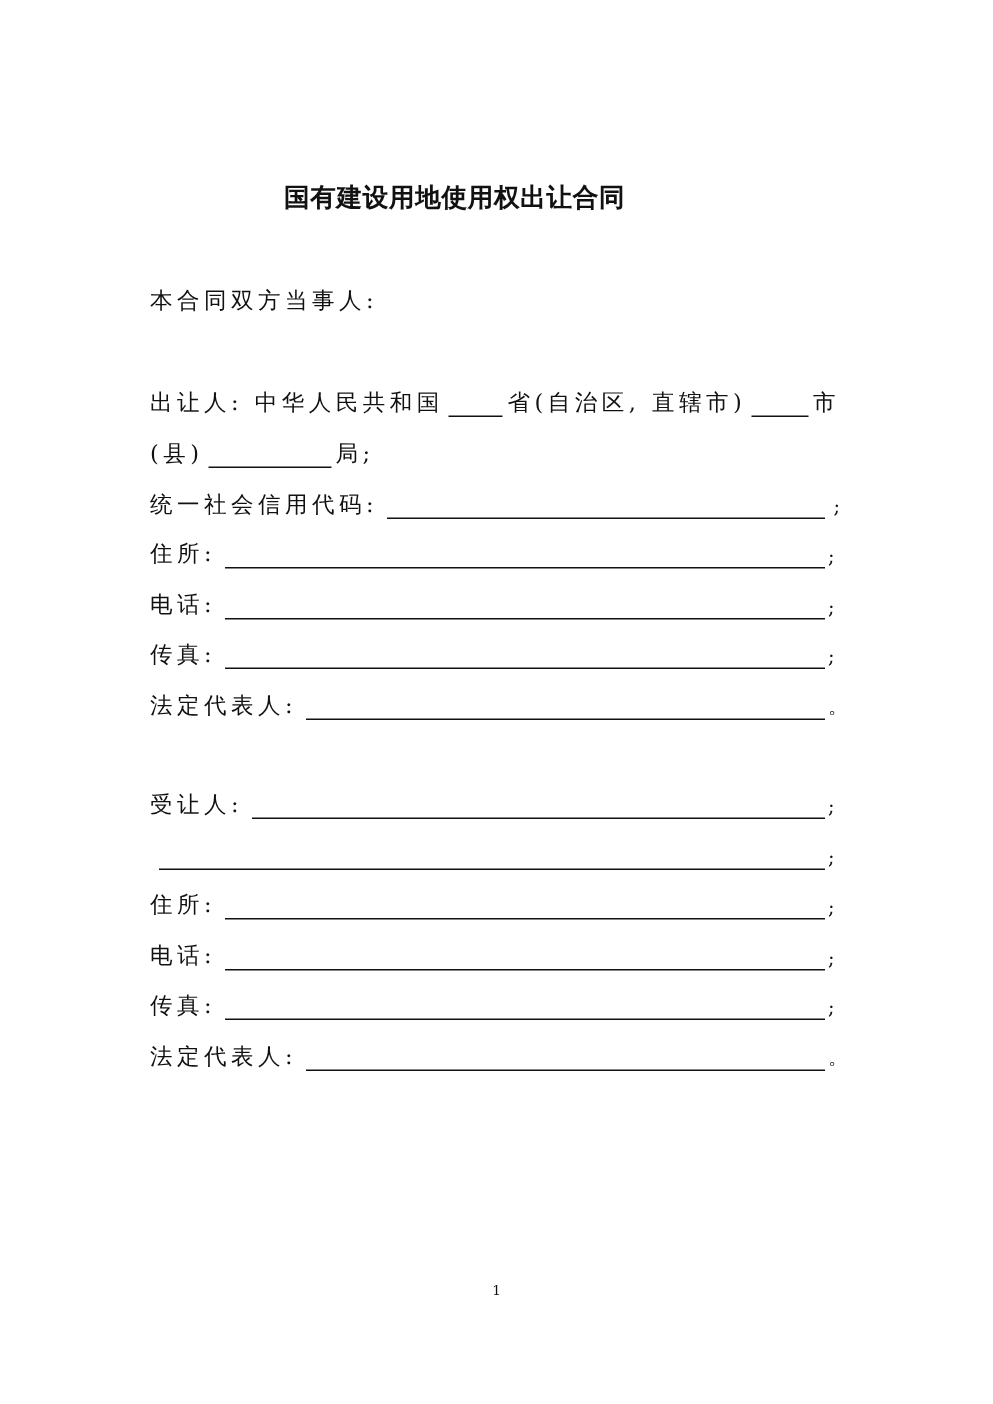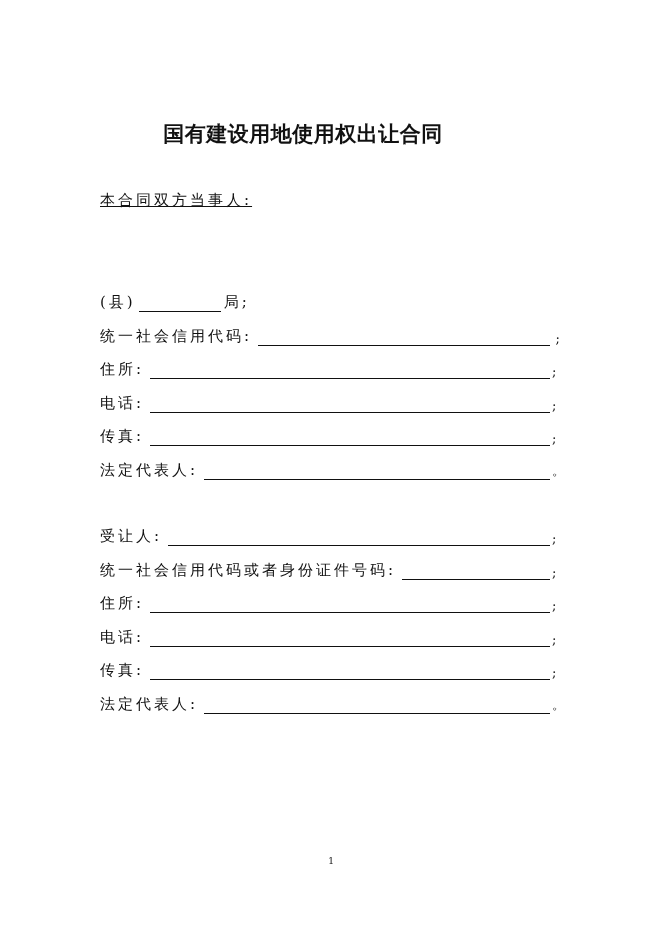--- a/index.html
+++ b/index.html
@@ -1,39 +1,46 @@
 <!DOCTYPE html>
 <html><head>
 <meta charset="utf-8">
 <style>
   html, body { margin: 0; padding: 0; background: #ffffff; }
   body { width: 662px; height: 936px; position: relative; overflow: hidden;
          font-family: "DejaVu Serif", "Liberation Serif", serif; color: #111; }
   .page { position: absolute; left: 0; top: 0; width: 662px; height: 936px; background: #fff; }
   .title { position: absolute; top: 120px; left: 0; width: 606px; text-align: center;
-           font-size: 21px; font-weight: bold; letter-spacing: 0.5px; }
+           font-size: 17px; font-weight: bold; letter-spacing: 0.5px; }
   .line { position: absolute; left: 100px; width: 460px; height: 24px; font-size: 15px;
           letter-spacing: 3px; white-space: nowrap; display: flex; align-items: flex-end; }
   .label { flex: 0 0 auto; }
   .blank { display: inline-block; border-bottom: 1.3px solid #111; height: 18px; margin: 0 3px; }
   .fill { flex: 1 1 auto; border-bottom: 1.3px solid #111; height: 18px; margin-left: 6px; margin-right: 2px; }
   .end { flex: 0 0 auto; font-size: 13px; letter-spacing: 0; width: 8px; }
   .pagenum { position: absolute; top: 856px; left: 0; width: 662px; text-align: center; font-size: 9px; }
 </style>
 </head>
 <body>
 
 <div class="page">
 
   <div class="title">国有建设用地使用权出让合同</div>
 
-  <div class="line" style="top:186px;text-decoration:underline;">
+  <div class="line" style="top:186px;">
     <span class="label">本合同双方当事人:</span>
   </div>
 
+  <div class="line" style="top:254px;">
+    <span class="label">出让人: 中华人民共和国</span>
+    <span class="blank" style="width:38px;"></span>
+    <span class="label">省(自治区, 直辖市)</span>
+    <span class="blank" style="width:40px;"></span>
+    <span class="label">市</span>
+  </div>
   <div class="line" style="top:288px;">
     <span class="label">(县)</span>
     <span class="blank" style="width:82px;"></span>
     <span class="label">局;</span>
   </div>
 
   <div class="line" style="top:322px;text-align:right;">
     <span class="label">统一社会信用代码:</span>
     <span class="fill"></span>
     <span class="end">;</span>
@@ -58,21 +65,20 @@
     <span class="fill"></span>
     <span class="end">。</span>
   </div>
 
   <div class="line" style="top:522px;justify-content:center;">
     <span class="label">受让人:</span>
     <span class="fill"></span>
     <span class="end">;</span>
   </div>
   <div class="line" style="top:556px;">
-    <span class="label">统一社会信用代码或者身份证件号码:</span>
     <span class="fill"></span>
     <span class="end">;</span>
   </div>
   <div class="line" style="top:589px;">
     <span class="label">住所:</span>
     <span class="fill"></span>
     <span class="end">;</span>
   </div>
   <div class="line" style="top:623px;">
     <span class="label">电话:</span>

